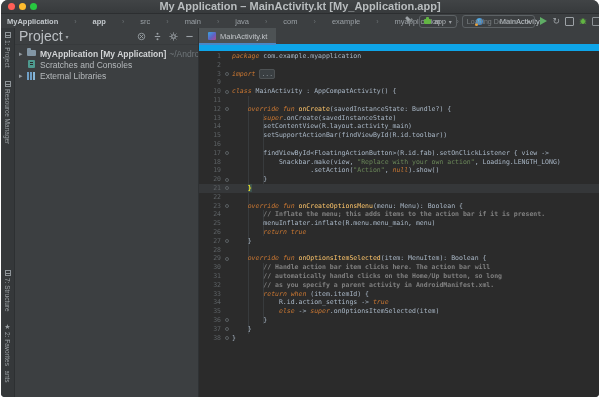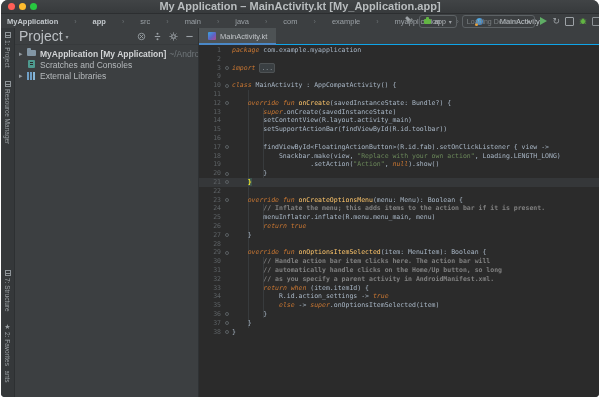--- a/index.html
+++ b/index.html
@@ -70,21 +70,21 @@
   .t-ico{width:10px;height:9px;flex:none;margin-right:3px;position:relative;}
   .ico-folder::before{content:"";position:absolute;left:0;top:1px;width:9px;height:6px;background:#8296a5;border-radius:1px;}
   .ico-folder::after{content:"";position:absolute;left:0;top:-1px;width:4px;height:3px;background:#8296a5;border-radius:1px 1px 0 0;}
   .ico-library{background:linear-gradient(90deg,#6fa0c7 0 2px,transparent 2px 3px,#6fa0c7 3px 5px,transparent 5px 6px,#86b6d8 6px 8px,transparent 8px);height:8px;margin-top:1px;}
   .ico-scratch::before{content:"";position:absolute;left:1px;top:0;width:7px;height:8px;background:#4e9a8f;border-radius:1px;}
   .ico-scratch::after{content:"";position:absolute;left:3px;top:2px;width:3px;height:1px;background:#2b2b2b;box-shadow:0 2px 0 #2b2b2b;}
   .tree-label-b{font-weight:bold;color:#d2d4d6;}
   .tree-path{color:#70767a;margin-left:3px;}
   
   .editor{flex:1;display:flex;flex-direction:column;background:#2b2b2b;min-width:0;}
-  .tabbar{height:16px;background:#3c3f41;border-bottom:1px solid #0ea5e9;display:flex;flex:none;}
+  .tabbar{height:16px;background:#3c3f41;border-bottom:7px solid #0ea5e9;display:flex;flex:none;}
   .tab{position:relative;display:flex;align-items:center;gap:4px;padding:0 9px;background:#4d5254;
     font-size:7.5px;color:#c0c4c8;}
   .tab-underline{position:absolute;left:0;right:0;bottom:-1px;height:2px;}
   .kotlin-ico{width:8px;height:8px;border-radius:1px;background:linear-gradient(135deg,#38a6e3,#5f62c5 55%,#b0498c);}
   .code-wrap{position:relative;flex:1;overflow:hidden;font-family:"DejaVu Sans Mono",monospace;
     font-size:6.5px;line-height:8.8px;}
   .code-lines{position:absolute;top:1px;left:0;right:0;}
   .cl{display:flex;height:8.8px;}
   .cl.hl{background:var(--caret-row);}
   .ln{flex:0 0 22px;text-align:right;color:var(--lineno);padding-right:2px;}

